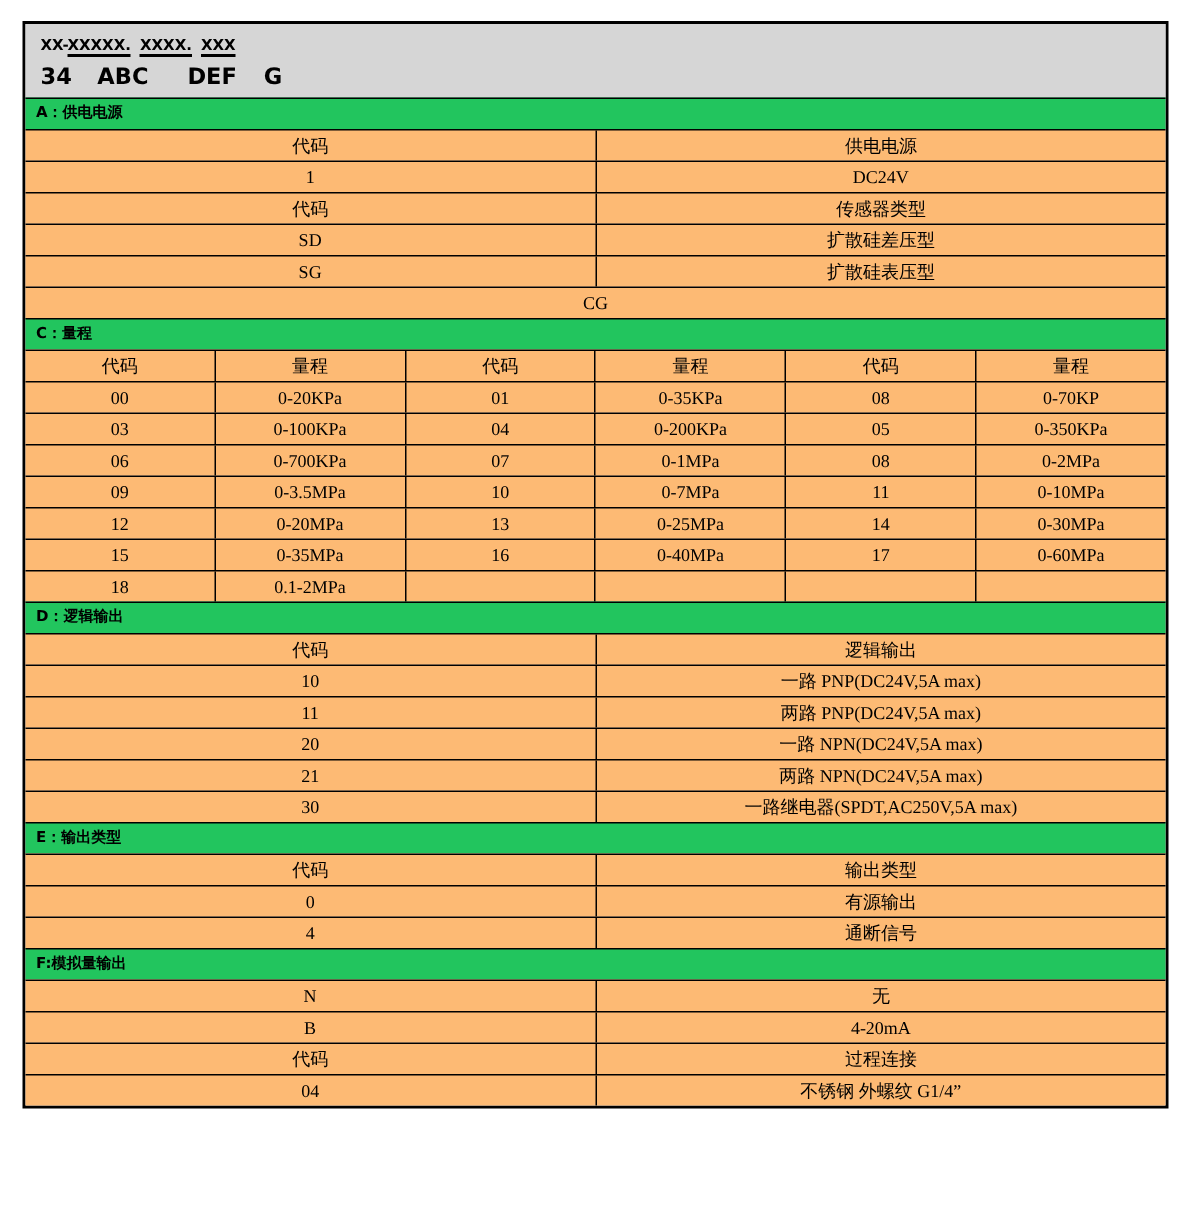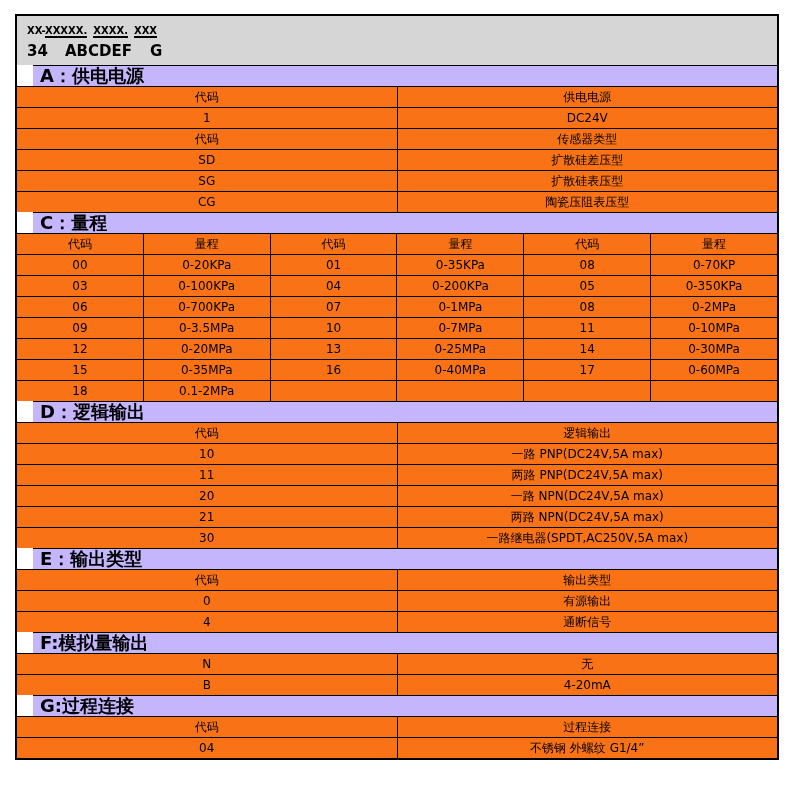--- a/index.html
+++ b/index.html
@@ -35,38 +35,38 @@
     margin-right: 6px;
   }
   .title-line1 .useg:last-child { margin-right: 0; }
   .title-line2 {
     font-weight: bold;
     font-size: 15px;
     line-height: 21px;
     white-space: nowrap;
   }
   .title-line2 .p2 { margin-left: 17px; }
-  .title-line2 .p3 { }
+  .title-line2 .p3 { margin-left: 26px; }
   .title-line2 .p4 { margin-left: 18px; }
   .sec-hdr {
     height: 20px;
     line-height: 20px;
-    background: #c4b5fd;
+    background: #22c55e;
     border-top: 1px solid #000000;
     font-weight: bold;
-    font-size: 18px;
+    font-size: 10px;
     padding-left: 7px;
     overflow: hidden;
-    margin-left: 16px;
   }
   .row {
     display: flex;
     height: 20px;
     border-top: 1px solid #000000;
-    background: #f97316;
+    background: #fdba74;
+    font-family: Liberation Serif, serif;
   }
   .cell {
     flex: 1 1 0;
     line-height: 20px;
     text-align: center;
     font-size: 12px;
     border-left: 1px solid #000000;
     overflow: hidden;
     white-space: nowrap;
   }
@@ -102,21 +102,20 @@
       <div class="row">
         <div class="cell">SD</div>
         <div class="cell">扩散硅差压型</div>
       </div>
       <div class="row">
         <div class="cell">SG</div>
         <div class="cell">扩散硅表压型</div>
       </div>
       <div class="row">
         <div class="cell">CG</div>
-        <div class="cell">陶瓷压阻表压型</div>
       </div>
     </div>
 
   <div class="sec-hdr">C：量程</div>
   <div>
       <div class="row">
         <div class="cell">代码</div>
         <div class="cell">量程</div>
         <div class="cell">代码</div>
         <div class="cell">量程</div>
@@ -230,21 +229,20 @@
       <div class="row">
         <div class="cell">N</div>
         <div class="cell">无</div>
       </div>
       <div class="row">
         <div class="cell">B</div>
         <div class="cell">4-20mA</div>
       </div>
     </div>
 
-  <div class="sec-hdr">G:过程连接</div>
   <div>
       <div class="row">
         <div class="cell">代码</div>
         <div class="cell">过程连接</div>
       </div>
       <div class="row">
         <div class="cell">04</div>
         <div class="cell">不锈钢 外螺纹 G1/4”</div>
       </div>
     </div>

